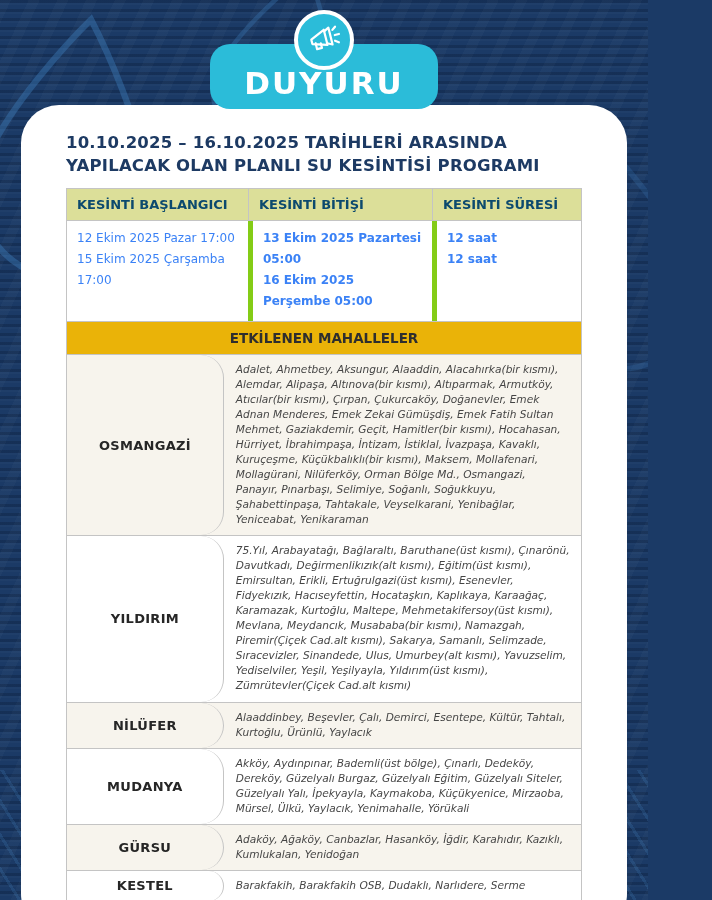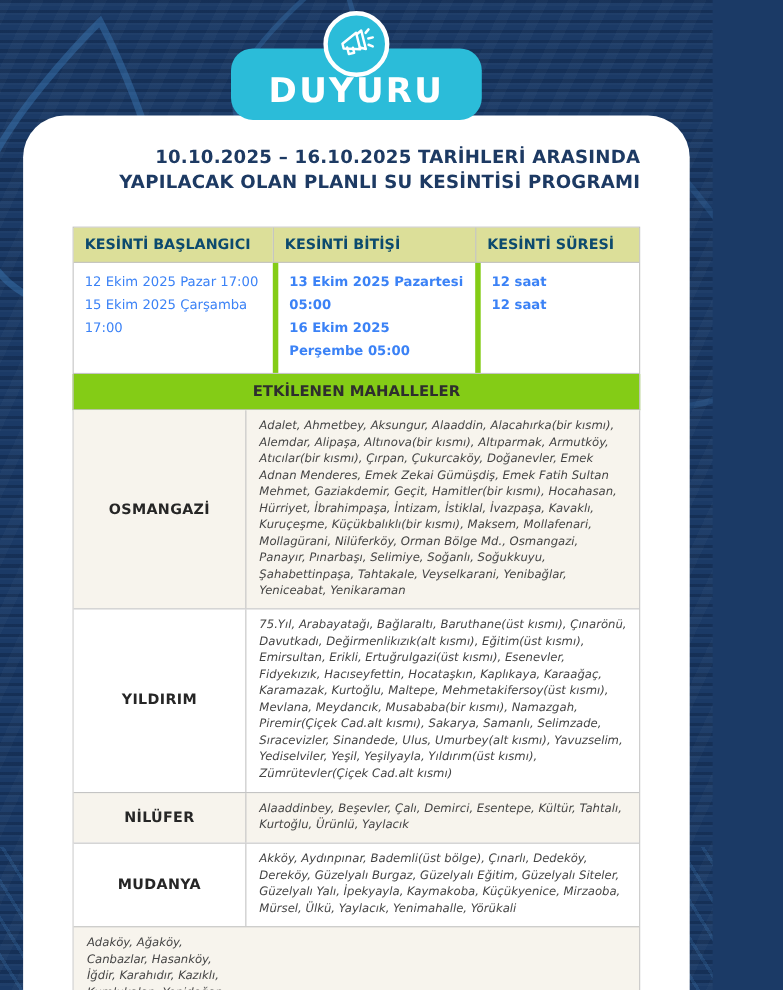--- a/index.html
+++ b/index.html
@@ -48,51 +48,51 @@
     position:relative;z-index:3;
   }
   
   .card{
     position:relative;z-index:2;
     width:606px;margin:-4px auto 0 auto;
     background:#ffffff;border-radius:38px;
     padding:26px 45px 30px 45px;box-sizing:border-box;
   }
   .title{
-    text-align:right;color:#1d3a63;font-weight:bold;
+    text-align:left;color:#1d3a63;font-weight:bold;
     font-size:16.5px;line-height:1.42;letter-spacing:.2px;
-    margin-bottom:28px;
+    margin-bottom:10px;
   }
   
   .tbl{border:1px solid #c4c4c4;background:#ffffff;}
   .schedule{display:grid;grid-template-columns:35.2% 35.8% 29%;}
   .hcell{
     background:#dcdf99;font-weight:bold;color:#0c4a6e;
     font-size:13px;padding:8px 10px;border-bottom:1px solid #c4c4c4;
     white-space:nowrap;
   }
   .hcell+.hcell{border-left:1px solid #c4c4c4;}
   .scell{font-size:12px;color:#3b82f6;padding:7px 10px 9px 10px;line-height:1.75;}
   .scell+.scell{border-left:5px solid #84cc16;font-weight:bold;}
   
   .band{
     border:1px solid #c4c4c4;border-top:none;
-    background:#84cc16;color:#2e2e2e;font-weight:bold;
+    background:#eab308;color:#2e2e2e;font-weight:bold;
     text-align:center;font-size:13.5px;padding:8px 6px;
   }
   
   .districts{border-top:none;}
   .drow{display:grid;grid-template-columns:30.5% 69.5%;}
   .drow+.drow{border-top:1px solid #c4c4c4;}
   .drow:nth-child(odd){background:#f7f4ed;}
   .drow:nth-child(even){background:#ffffff;}
   .dname{
     display:flex;align-items:center;justify-content:center;
     font-weight:bold;color:#262626;font-size:13px;letter-spacing:.3px;
-    border-right:1px solid #c4c4c4;padding:2px 4px;text-align:center;
+    border-right:1px solid #c4c4c4;padding:2px 4px;text-align:center;border-radius:23px;
   }
   .dlist{
     font-size:10.6px;color:#454545;line-height:1.42;
     padding:7px 10px 8px 12px;
     font-style:italic;
   }
 </style>
 </head>
 <body>
 
@@ -164,20 +164,21 @@
       </div>
       <div class="drow">
         <div class="dname">NİLÜFER</div>
         <div class="dlist">Alaaddinbey, Beşevler, Çalı, Demirci, Esentepe, Kültür, Tahtalı, Kurtoğlu, Ürünlü, Yaylacık</div>
       </div>
       <div class="drow">
         <div class="dname">MUDANYA</div>
         <div class="dlist">Akköy, Aydınpınar, Bademli(üst bölge), Çınarlı, Dedeköy, Dereköy, Güzelyalı Burgaz, Güzelyalı Eğitim, Güzelyalı Siteler, Güzelyalı Yalı, İpekyayla, Kaymakoba, Küçükyenice, Mirzaoba, Mürsel, Ülkü, Yaylacık, Yenimahalle, Yörükali</div>
       </div>
       <div class="drow">
+        <div class="dname">GÜRSU</div>
         <div class="dlist">Adaköy, Ağaköy, Canbazlar, Hasanköy, İğdir, Karahıdır, Kazıklı, Kumlukalan, Yenidoğan</div>
       </div>
       <div class="drow">
         <div class="dname">KESTEL</div>
         <div class="dlist">Barakfakih, Barakfakih OSB, Dudaklı, Narlıdere, Serme</div>
       </div>
     </div>
   </div>
 
   <div class="bottom-deco"></div>

